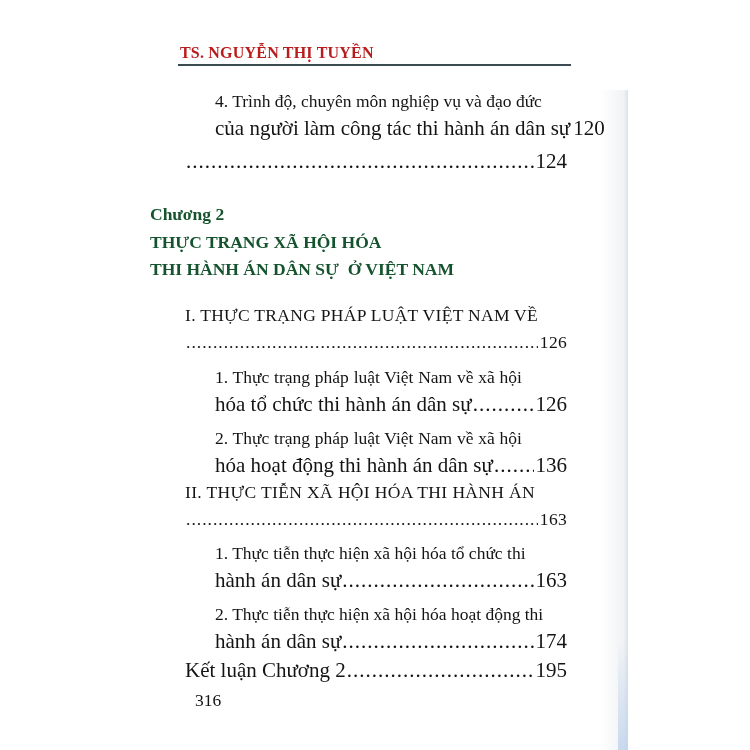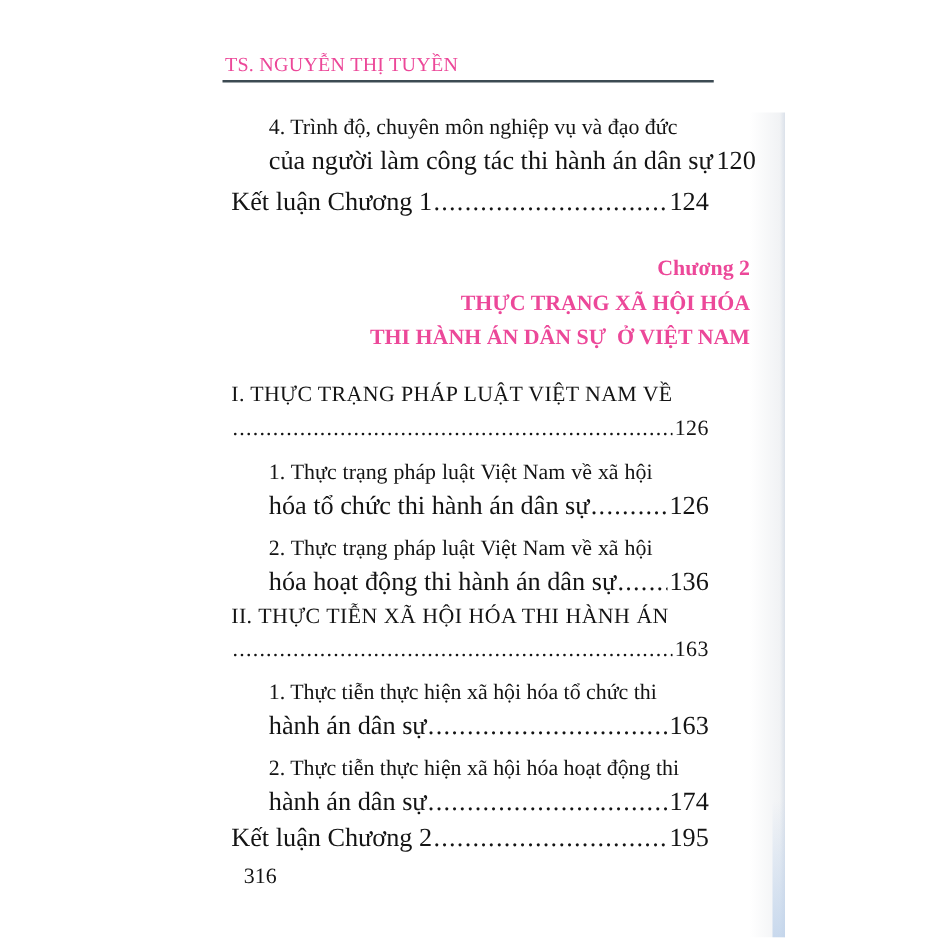--- a/index.html
+++ b/index.html
@@ -28,24 +28,24 @@
       left: 618px;
       top: 640px;
       width: 10px;
       height: 110px;
       background: linear-gradient(to bottom, rgba(210,222,238,0) 0%, rgba(190,210,235,0.8) 100%);
     }
     .running-head {
       position: absolute;
       left: 180px;
       top: 44px;
-      font-weight: normal;
+      font-weight: bold;
       font-size: 16px;
       letter-spacing: 0.2px;
-      color: #ec4899;
+      color: #b91c1c;
     }
     .head-rule {
       position: absolute;
       left: 178px;
       top: 64px;
       width: 393px;
       height: 2px;
       background: #3c4a52;
     }
     .toc-line {
@@ -77,25 +77,25 @@
       line-height: 22px;
       white-space: nowrap;
       text-align: justify;
       text-align-last: justify;
     }
     .upper { font-size: 17.5px; letter-spacing: 0.3px; }
     .chapter {
       position: absolute;
       left: 150px;
       width: 450px;
-      text-align: right;
+      text-align: left;
       font-weight: bold;
       font-size: 17.5px;
       line-height: 22px;
-      color: #ec4899;
+      color: #14532d;
     }
     .folio {
       position: absolute;
       left: 183px;
       top: 690px;
       font-size: 17.5px;
       margin-left: 12px;
     }
   </style>
 </head>
@@ -108,21 +108,20 @@
 <div class="head-rule"></div>
 
 <div class="justify-line lvl2" style="top:90px; width:322px;">4. Trình độ, chuyên môn nghiệp vụ và đạo đức</div>
 <div class="toc-line lvl2" style="top:117px;">
   <span>của người làm công tác thi hành án dân sự</span>
   <span class="dots"></span>
   <span class="pg">120</span>
 </div>
 
 <div class="toc-line lvl1" style="top:150px;">
-  <span>Kết luận Chương 1</span>
   <span class="dots"></span>
   <span class="pg">124</span>
 </div>
 
 <div class="chapter" style="top:203px;">Chương 2</div>
 <div class="chapter" style="top:231px;">THỰC TRẠNG XÃ HỘI HÓA</div>
 <div class="chapter" style="top:258px; white-space:pre;">THI HÀNH ÁN DÂN SỰ  Ở VIỆT NAM</div>
 
 <div class="justify-line lvl1 upper" style="top:304px; width:350px;">I. THỰC TRẠNG PHÁP LUẬT VIỆT NAM VỀ</div>
 <div class="toc-line lvl1 upper" style="top:331px;">

